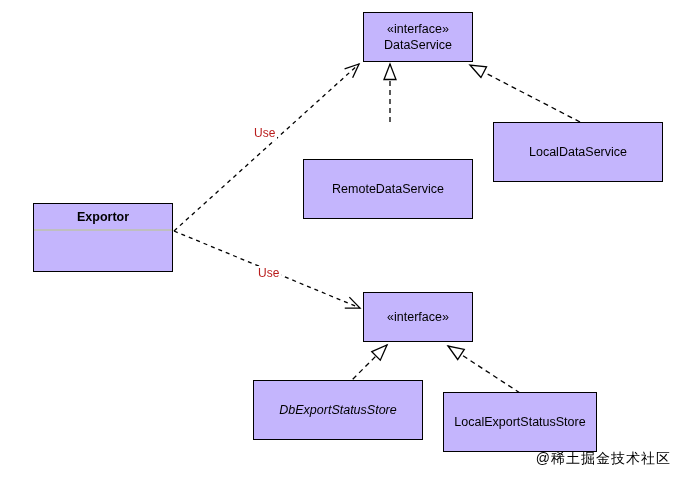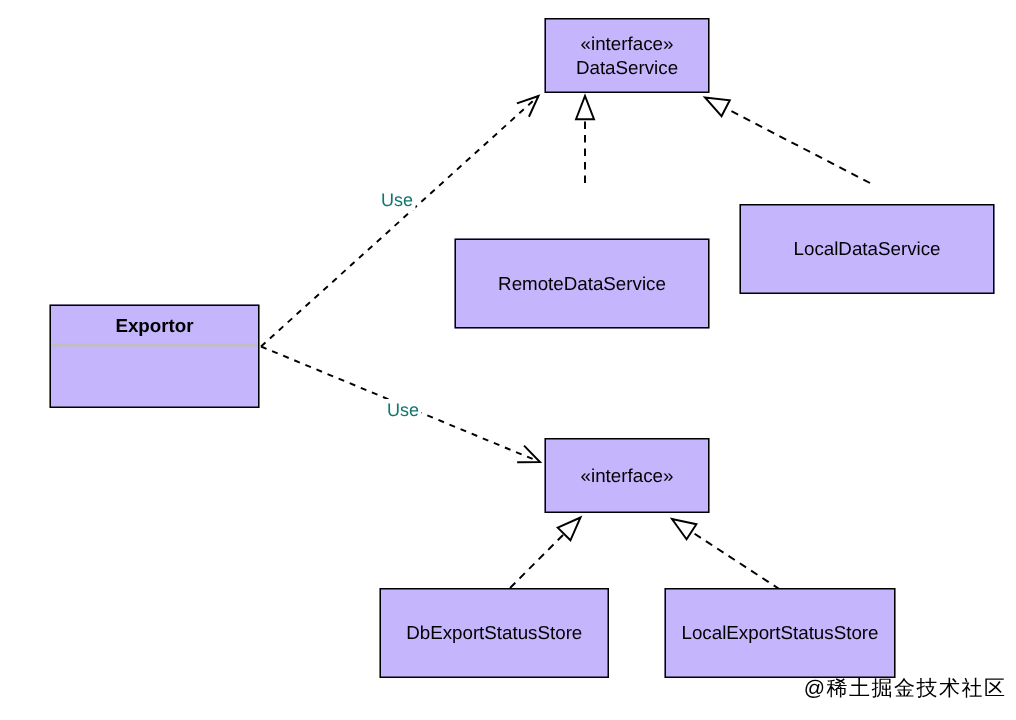--- a/index.html
+++ b/index.html
@@ -57,21 +57,21 @@
     height: 0;
     border-top: 2px solid #bfbfbf;
   }
   .uml-node.compartmented .body-compartment {
     flex: 1;
     width: 100%;
   }
   .edge-label {
     position: absolute;
     font-size: 12px;
-    color: #0f766e;
+    color: #b91c1c;
     background: #ffffff;
     padding: 0 2px;
     line-height: 14px;
   }
   .watermark {
     position: absolute;
     right: 6px;
     top: 450px;
     font-size: 14px;
     letter-spacing: 1px;
@@ -103,32 +103,32 @@
   </svg>
 
   <div id="nodes">
       <div class="uml-node" style="left: 363px; top: 12px; width: 110px; height: 50px;">
         <span class="stereotype">«interface»</span>
         <span class="node-label">DataService</span>
       </div>
       <div class="uml-node" style="left: 303px; top: 122px; width: 170px; height: 60px; margin-top: 37px;">
         <span class="node-label">RemoteDataService</span>
       </div>
-      <div class="uml-node" style="left: 493px; top: 136px; width: 170px; height: 60px; text-align: center;">
+      <div class="uml-node" style="left: 493px; top: 122px; width: 170px; height: 60px; text-align: center;">
         <span class="node-label">LocalDataService</span>
       </div>
       <div class="uml-node compartmented" style="left: 33px; top: 203px; width: 140px; height: 69px;">
         <div class="title-compartment" style="height: 25px;">Exportor</div>
         <div class="divider" style="border-top-color: rgb(191, 191, 191);"></div>
         <div class="body-compartment"></div>
       </div>
       <div class="uml-node" style="left: 363px; top: 292px; width: 110px; height: 50px;">
         <span class="stereotype">«interface»</span>
       </div>
-      <div class="uml-node" style="left: 253px; top: 392px; width: 153px; height: 60px;">
+      <div class="uml-node" style="left: 253px; top: 380px; width: 170px; height: 60px; font-style: italic;">
         <span class="node-label">DbExportStatusStore</span>
       </div>
       <div class="uml-node" style="left: 443px; top: 392px; width: 154px; height: 60px;">
         <span class="node-label">LocalExportStatusStore</span>
       </div>
     </div>
   <div id="edge-labels">
       <div class="edge-label" style="left: 252px; top: 126px;">Use</div>
       <div class="edge-label" style="left: 256px; top: 266px;">Use</div>
     </div>

